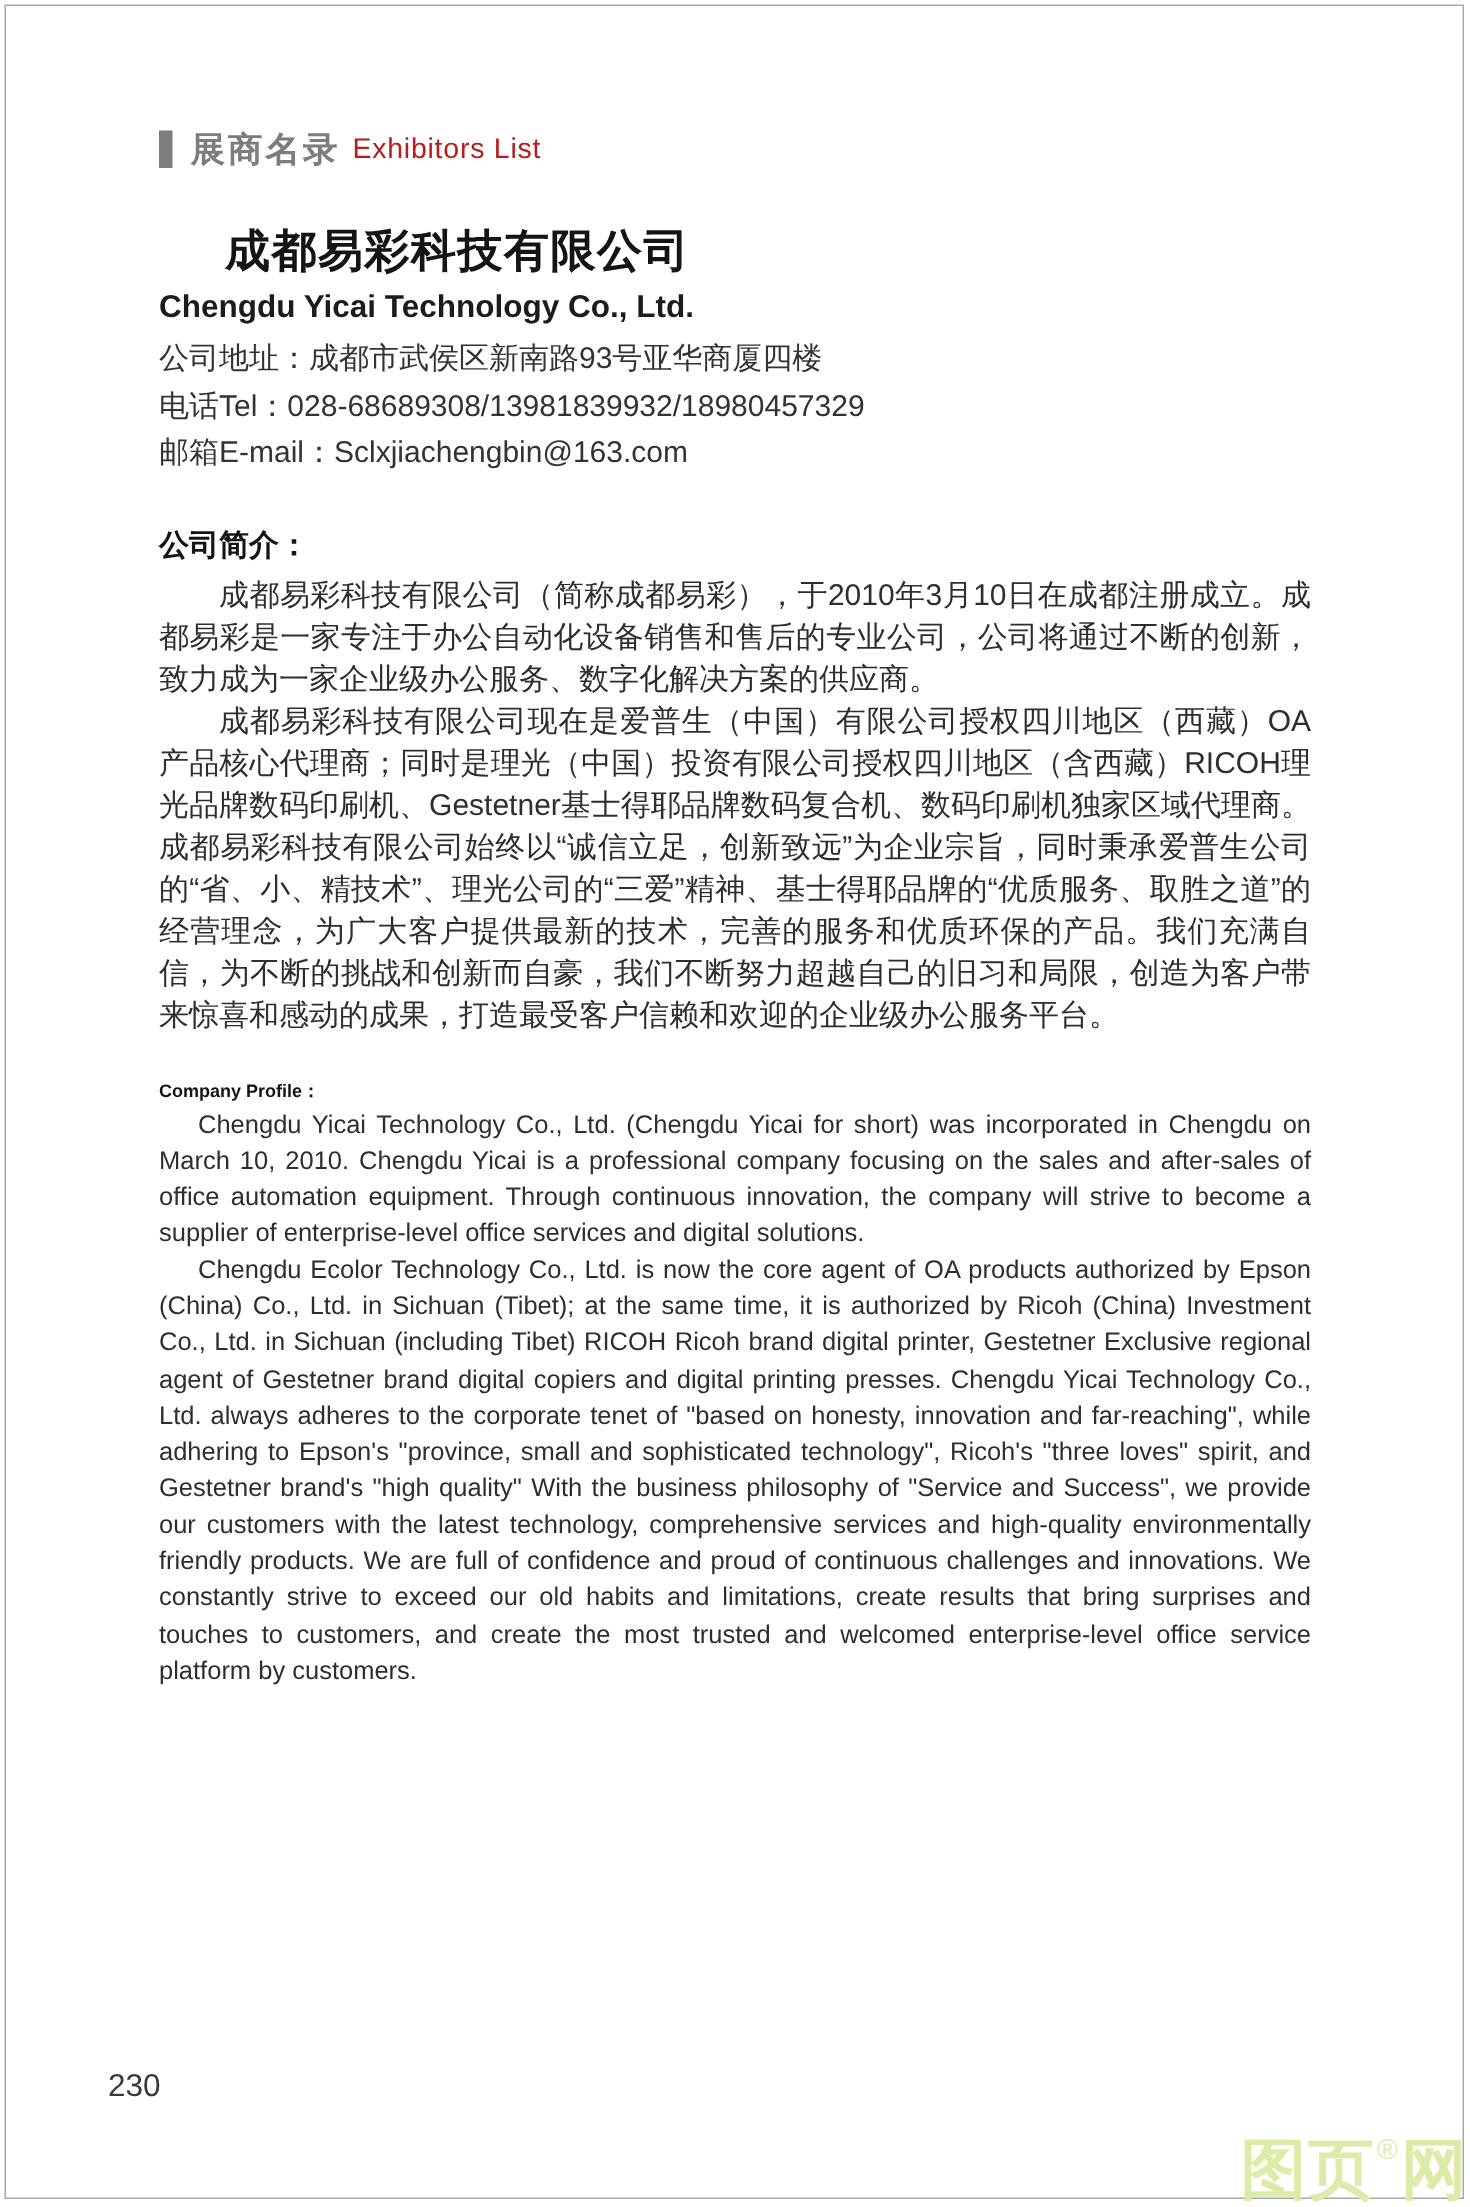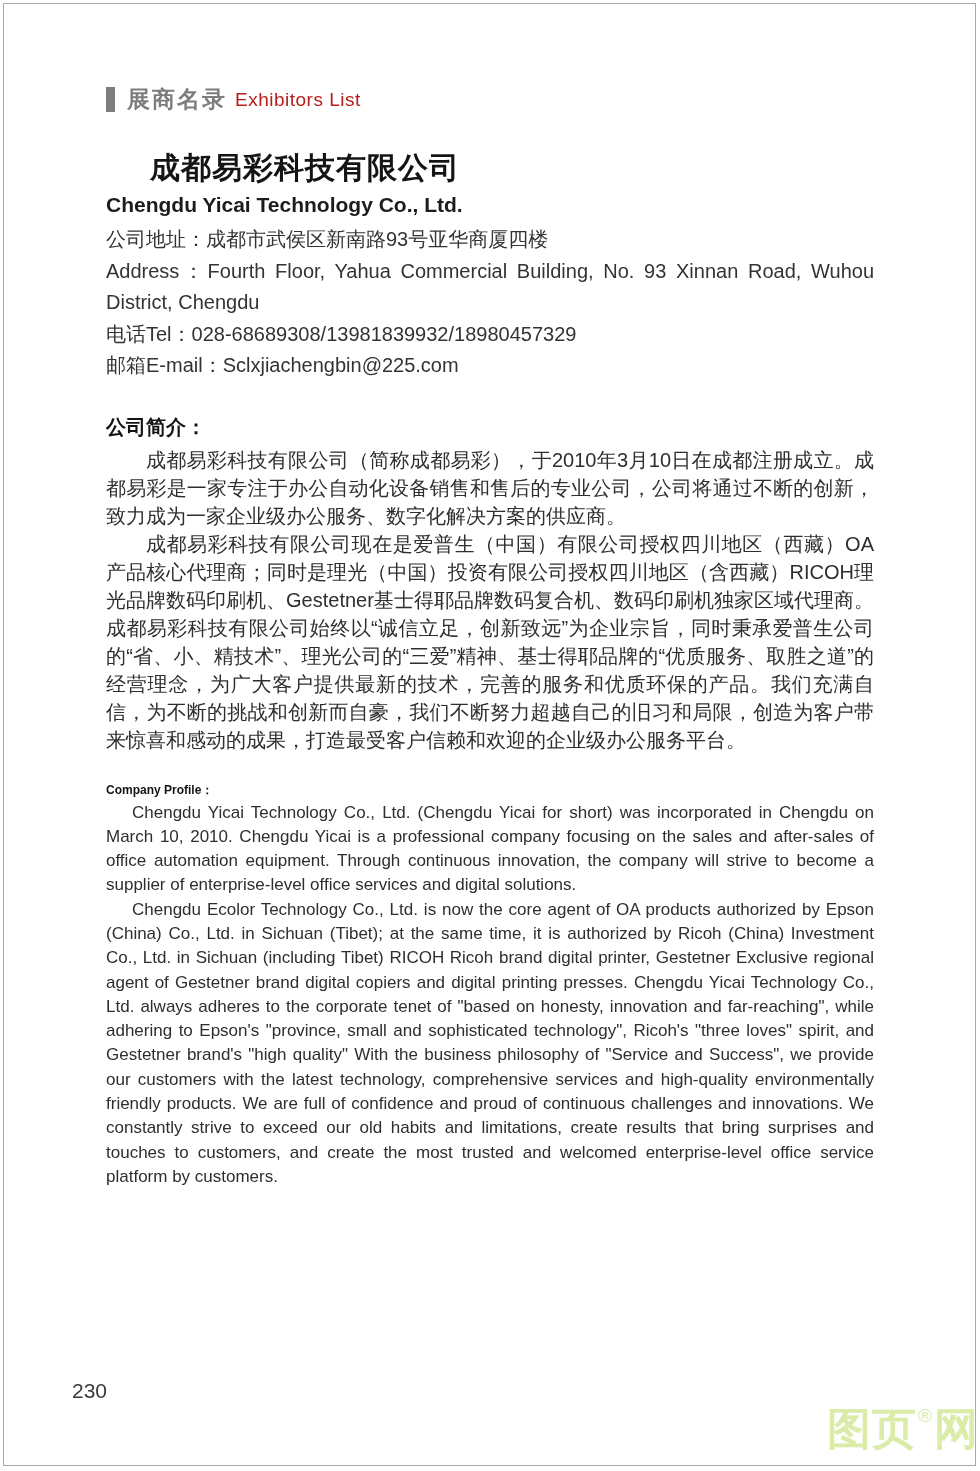--- a/index.html
+++ b/index.html
@@ -102,21 +102,21 @@
   .page-number {
     position: absolute;
     left: 72px;
     top: 1379px;
     font-size: 21px;
     color: #3a3a3a;
   }
   .watermark {
     position: absolute;
     right: 1px;
-    bottom: 20px;
+    bottom: 2px;
     font-size: 44px;
     font-weight: bold;
     color: #dbeca9;
     line-height: 1;
     white-space: nowrap;
     letter-spacing: 1px;
   }
   .watermark .reg {
     display: inline-block;
     font-size: 19px;
@@ -136,23 +136,22 @@
     <div class="marker-bar"></div>
     <span class="doc-title-zh">展商名录</span>
     <span class="doc-title-en">Exhibitors List</span>
   </div>
 
   <h1 class="company-name-zh">成都易彩科技有限公司</h1>
   <h2 class="company-name-en">Chengdu Yicai Technology Co., Ltd.</h2>
 
   <div class="contact">
     <p>公司地址：成都市武侯区新南路93号亚华商厦四楼</p>
-    <p>Address：Fourth Floor, Yahua Commercial Building, No. 93 Xinnan Road, Wuhou District, Chengdu</p>
     <p>电话Tel：028-68689308/13981839932/18980457329</p>
-    <p>邮箱E-mail：Sclxjiachengbin@225.com</p>
+    <p>邮箱E-mail：Sclxjiachengbin@163.com</p>
   </div>
 
   <h3 class="profile-zh-heading">公司简介：</h3>
   <div class="zh-block">
     <p class="zh-para">成都易彩科技有限公司（简称成都易彩），于2010年3月10日在成都注册成立。成都易彩是一家专注于办公自动化设备销售和售后的专业公司，公司将通过不断的创新，致力成为一家企业级办公服务、数字化解决方案的供应商。</p>
     <p class="zh-para">成都易彩科技有限公司现在是爱普生（中国）有限公司授权四川地区（西藏）OA产品核心代理商；同时是理光（中国）投资有限公司授权四川地区（含西藏）RICOH理光品牌数码印刷机、Gestetner基士得耶品牌数码复合机、数码印刷机独家区域代理商。成都易彩科技有限公司始终以“诚信立足，创新致远”为企业宗旨，同时秉承爱普生公司的“省、小、精技术”、理光公司的“三爱”精神、基士得耶品牌的“优质服务、取胜之道”的经营理念，为广大客户提供最新的技术，完善的服务和优质环保的产品。我们充满自信，为不断的挑战和创新而自豪，我们不断努力超越自己的旧习和局限，创造为客户带来惊喜和感动的成果，打造最受客户信赖和欢迎的企业级办公服务平台。</p>
   </div>
 
   <h4 class="profile-en-heading">Company Profile：</h4>
   <div>

